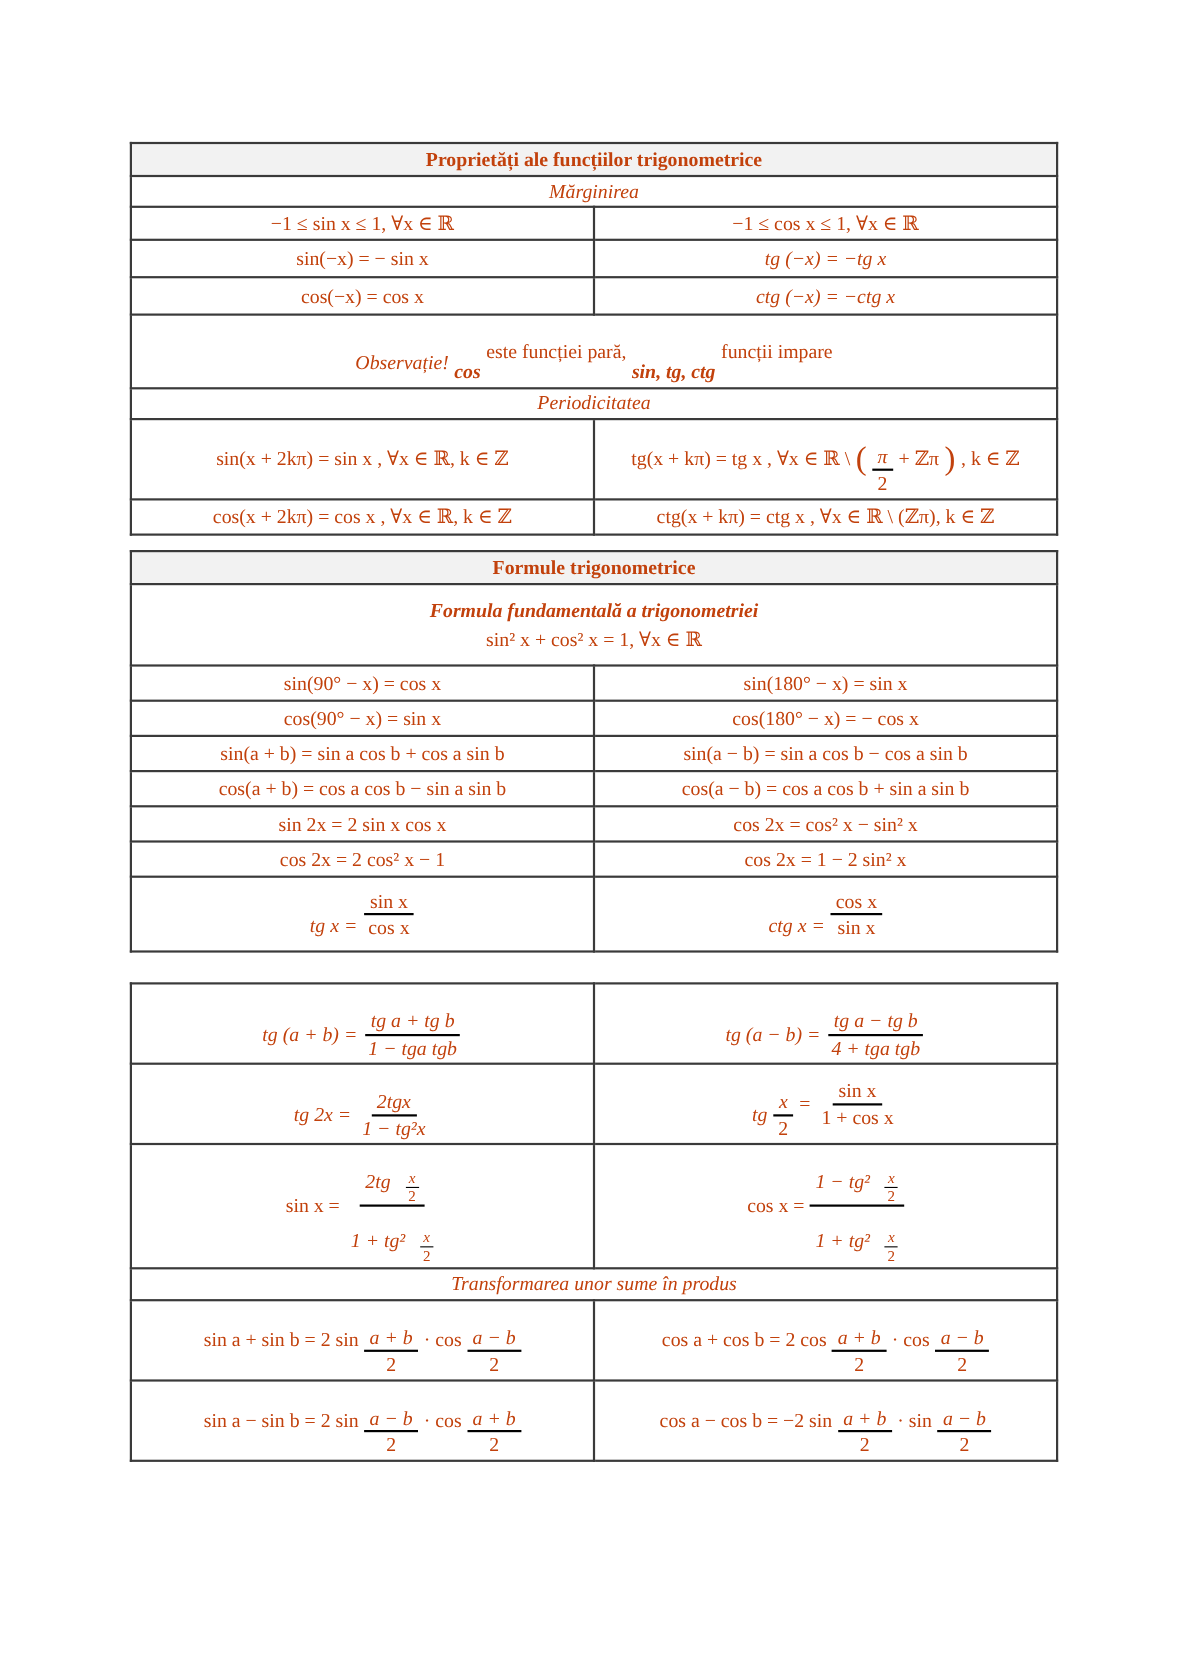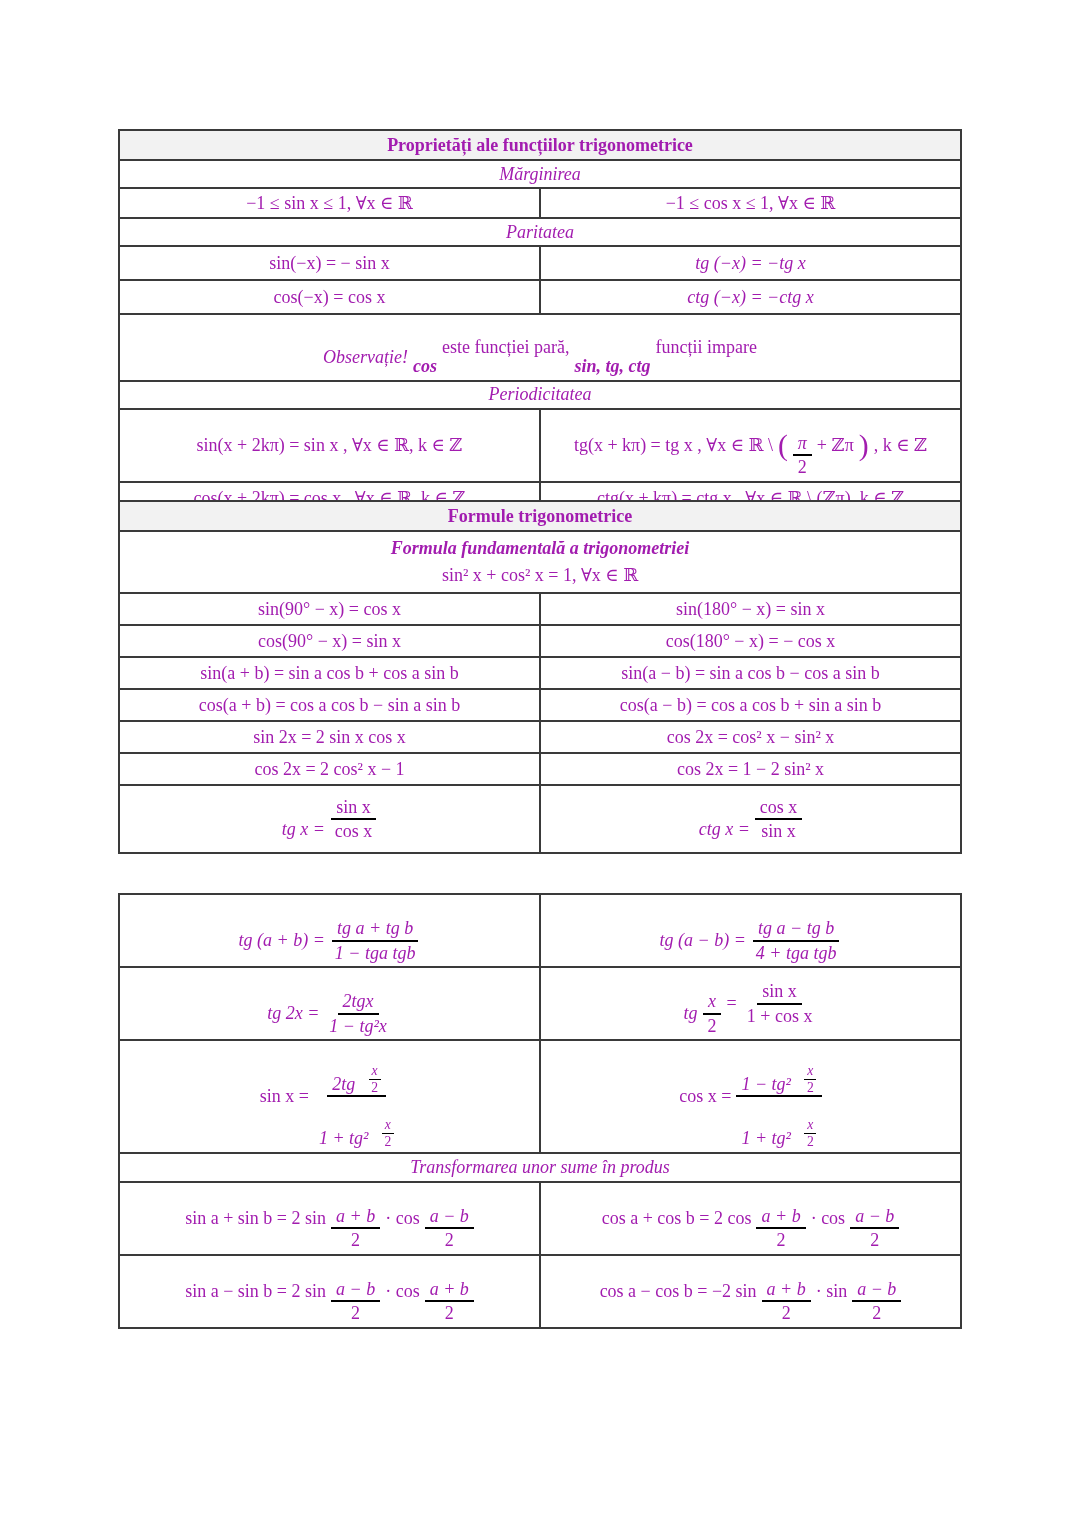--- a/index.html
+++ b/index.html
@@ -1,46 +1,46 @@
 <!DOCTYPE html>
 <html><head>
 <meta charset="utf-8">
 <style>
   html,body { margin:0; padding:0; background:#ffffff; }
   .page {
     position:relative; width:1080px; height:1527px; background:#ffffff;
-    font-family:"Liberation Serif","DejaVu Serif",serif; color:#a21caf;
+    font-family:"Liberation Serif","DejaVu Serif",serif; color:#c2410c;
   }
   table.tbl {
     border-collapse:collapse; position:absolute; left:118px; width:844px;
     table-layout:fixed;
   }
   #t1 { top:129px; } #t2 { top:500px; } #t3 { top:893px; }
   .tbl td {
     border:2px solid #3a3a3a; text-align:center; vertical-align:middle;
     padding:2px 6px; font-size:18px; overflow:hidden;
   }
   .title-cell { background:#f2f2f2; font-weight:700; font-size:19px; }
   .sec  { font-weight:400; font-style:italic; font-size:18px; }
   .sec-line { font-weight:700; font-style:italic; margin-bottom:5px; }
   .it   { font-style:italic;margin-top:20px; }
   .bi   { font-weight:700; font-style:italic;margin-top:38px; }
   .fs17 { font-size:17px; }
   .m  { display:inline-flex; align-items:center; justify-content:center; gap:5px; line-height:1.25; }
-  .m2 { display:inline-flex; align-items:flex-end; gap:13px; }
+  .m2 { display:inline-flex; align-items:flex-start; gap:13px; }
   .frac { display:inline-flex; flex-direction:column; align-items:center; line-height:1.25; }
   .fn { border-bottom:2px solid #000; padding:0 5px; }
   .fd { padding:0 5px; }
   .sfrac { display:inline-flex; flex-direction:column; align-items:center; font-size:76%; line-height:1.15; }
   .sfn { border-bottom:1.5px solid #000; padding:0 3px; }
   .sfd { padding:0 3px; }
   .lgp { font-size:165%; line-height:0.9; font-weight:400; }
   tr.h28{height:28px} tr.h29{height:29px} tr.h30{height:30px} tr.h31{height:31px}
   tr.h32{height:32px} tr.h34{height:34px} tr.h52{height:52px} tr.h55{height:55px}
-  tr.h60{height:60px} tr.h62{height:62px} tr.h68{height:68px} tr.h82{height:82px}
+  tr.h60{height:60px} tr.h62{height:74px} tr.h68{height:68px} tr.h82{height:82px}
 </style>
 </head>
 <body>
 
 <div class="page">
 
   <table class="tbl" id="t1">
     <tbody>
     <tr class="h30">
       <td colspan="2" class="title-cell">Proprietăți ale funcțiilor trigonometrice</td>
@@ -48,23 +48,20 @@
     <tr class="h28">
       <td colspan="2" class="sec">Mărginirea</td>
     </tr>
     <tr class="h30">
       <td>
         <span>−1 ≤ sin x ≤ 1, ∀x ∈ ℝ</span>
       </td>
       <td>
         <span>−1 ≤ cos x ≤ 1, ∀x ∈ ℝ</span>
       </td>
-    </tr>
-    <tr class="h28">
-      <td colspan="2" class="sec">Paritatea</td>
     </tr>
     <tr class="h34">
       <td>
         <span>sin(−x) = − sin x</span>
       </td>
       <td>
         <span class="it">tg (−x) = −tg x</span>
       </td>
     </tr>
     <tr class="h34">

